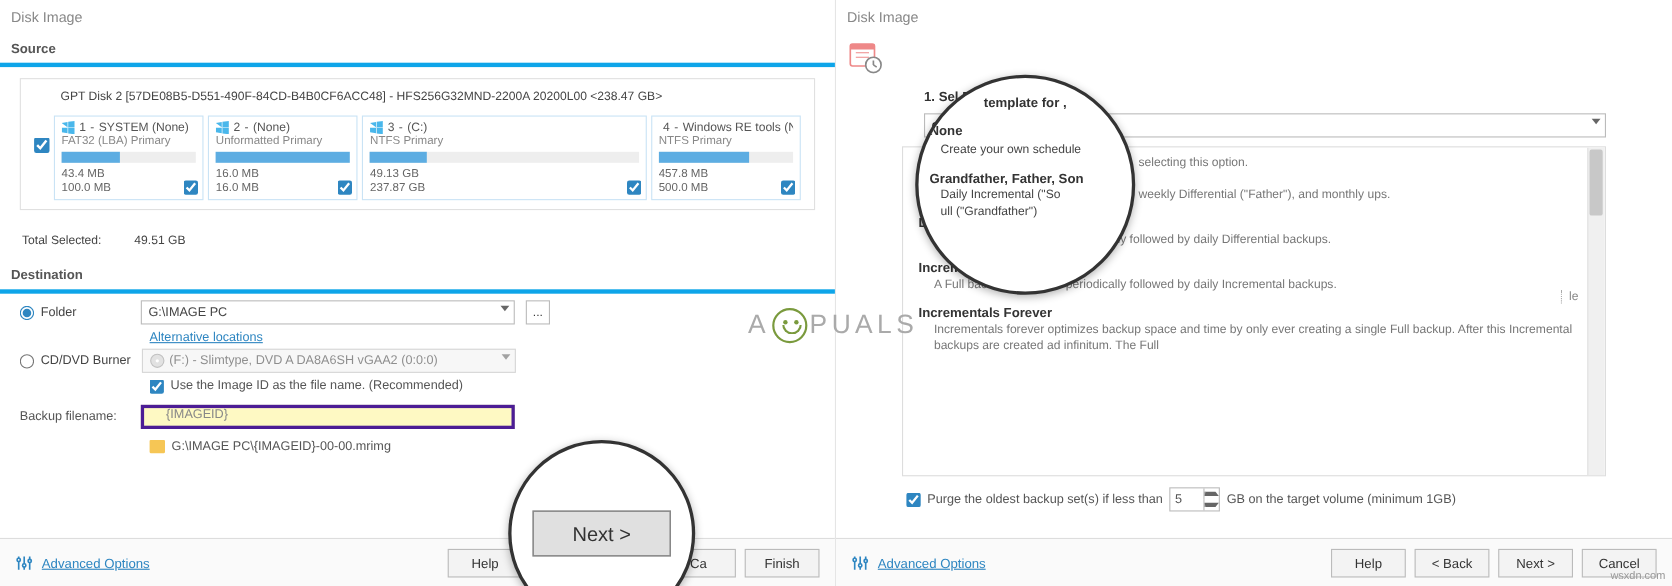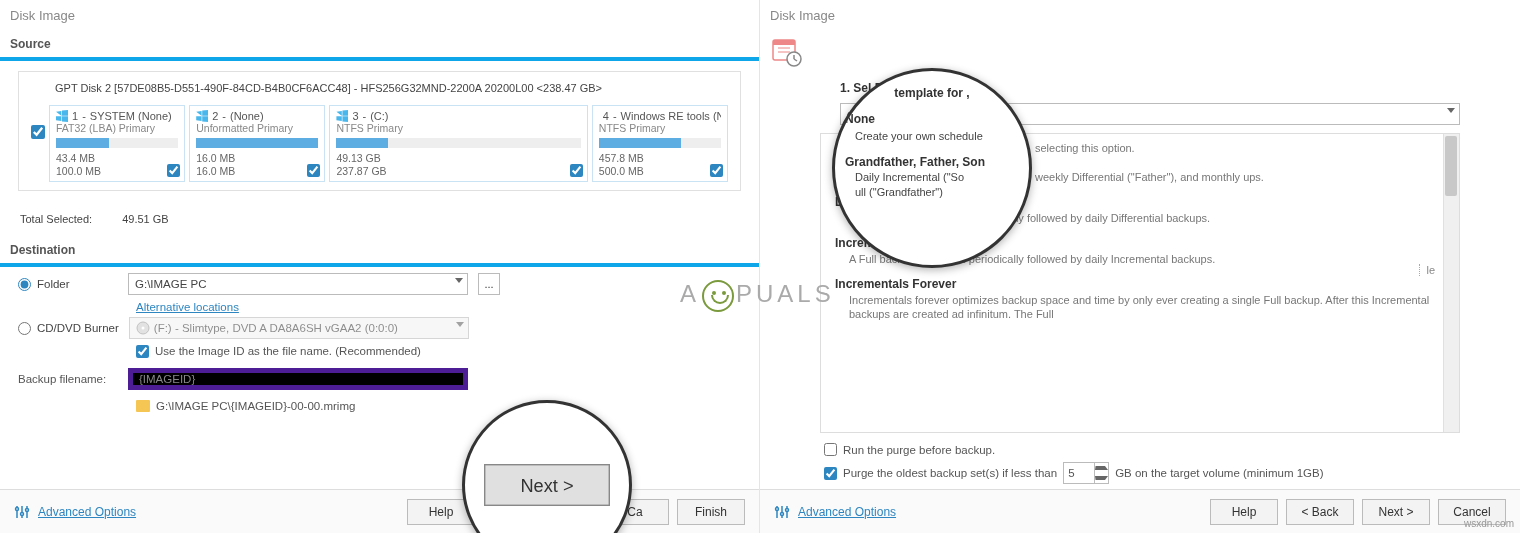--- a/index.html
+++ b/index.html
@@ -30,21 +30,21 @@
 .dest-row label{display:flex;align-items:center;gap:6px;min-width:100px}
 .combo{flex:0 0 340px;border:1px solid #bbb;height:22px;display:flex;align-items:center;padding:0 6px;font-size:11.5px;background:#fff;position:relative}
 .combo-arrow{position:absolute;right:4px;top:4px;width:0;height:0;border-left:4px solid transparent;border-right:4px solid transparent;border-top:5px solid #666}
 .browse-btn{width:22px;height:22px;border:1px solid #bbb;background:#fff;font-size:11px;color:#333;display:flex;align-items:center;justify-content:center}
 .alt-loc{margin-left:118px;font-size:11.5px}
 .alt-loc a{color:#2e86c1;text-decoration:underline;cursor:pointer}
 .disabled-combo{opacity:.6;background:#f3f3f3}
 .chk-line{margin-left:118px;display:flex;align-items:flex-start;gap:6px;font-size:11.5px;color:#555;margin-top:6px}
 .file-row{display:flex;align-items:center;gap:10px;margin-top:10px}
 .file-row .lbl{min-width:100px;font-size:11.5px;color:#555}
-.text-input{flex:0 0 340px;border:5px solid #4c1d95;height:22px;padding:0 6px;font-size:11.5px;background:#000000;color:#888}
+.text-input{flex:0 0 340px;border:3px solid #4c1d95;height:22px;padding:0 20px;font-size:11.5px;background:#fef9c3;color:#888}
 .path-row{margin-left:118px;margin-top:10px;display:flex;gap:6px;font-size:11.5px;color:#555}
 .folder-icon{width:14px;height:12px;background:#f6c655;border-radius:1px}
 .footer{position:absolute;bottom:0;left:0;right:0;height:44px;border-top:1px solid #ddd;display:flex;align-items:center;padding:0 14px;gap:8px;background:#fafafa}
 .adv-link{display:flex;align-items:center;gap:6px;font-size:12px;color:#2e86c1;text-decoration:underline;cursor:pointer}
 .adv-icon{width:16px;height:16px}
 .spacer{flex:1}
 .wiz-btn{min-width:68px;height:26px;border:1px solid #bbb;background:#f3f3f3;font-size:12px;color:#333;cursor:pointer}
 .wiz-btn.prim{background:#e0e0e0;border-color:#888}
 
 
@@ -243,24 +243,20 @@
       <div class="pd">Incrementals forever optimizes backup space and time by only ever creating a single Full backup.
 
 After this Incremental backups are created ad infinitum. The Full</div>
     </div>
     <div class="scroll-track">
         <div class="scroll-thumb"></div>
       </div>
   </div>
   <div class="purge-area">
     <div class="purge-row">
-      <input type="checkbox" style="">
-      <span>Run the purge before backup.</span>
-    </div>
-    <div class="purge-row">
       <input type="checkbox" checked="" style="">
       <span>Purge the oldest backup set(s) if less than</span>
       <div class="spin">
         <span>5</span>
         <div class="spin-btns">
             <div>
               <div class="tri-up"></div>
             </div>
             <div>
               <div class="tri-dn"></div>

